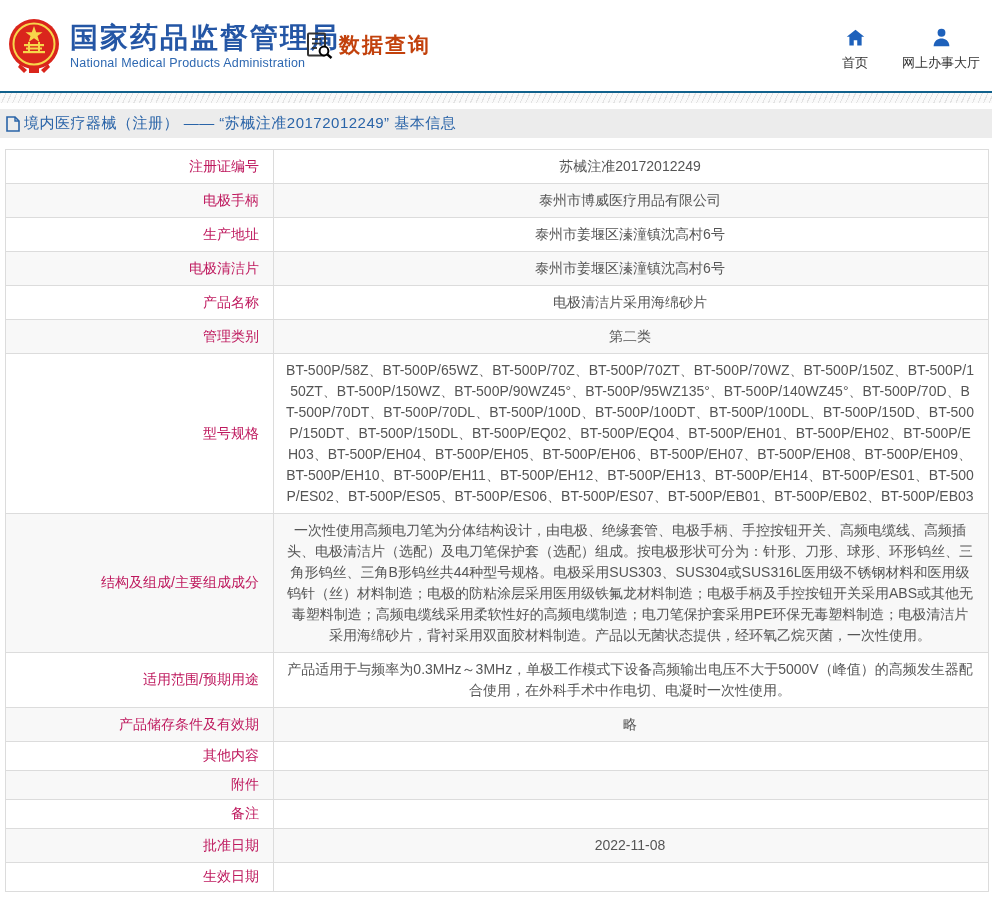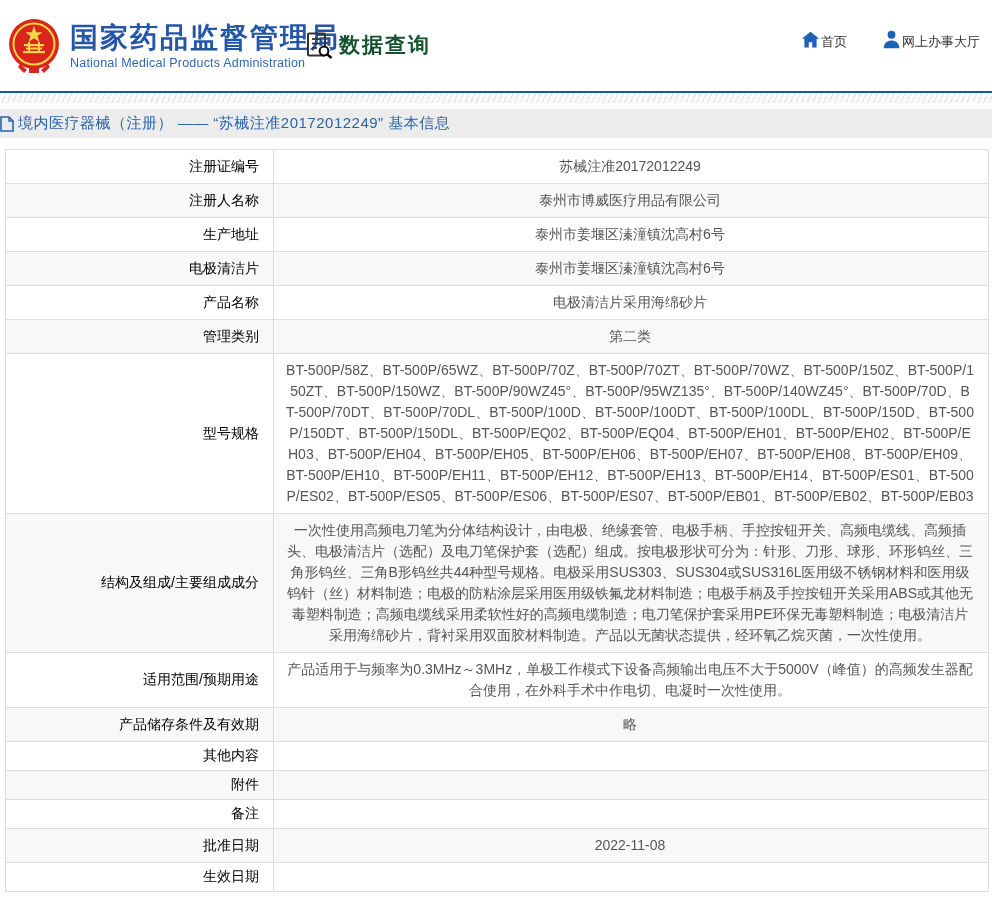--- a/index.html
+++ b/index.html
@@ -9,43 +9,43 @@
   
   .site-header { position:relative; height:93px; background:#fff;
     border-bottom:2px solid #11618c; }
   .logo { position:absolute; left:8px; top:18px; display:flex; align-items:center; cursor:pointer; }
   .emblem { width:52px; height:56px; flex:0 0 auto; }
   .org-names { margin-left:10px; }
   .org-cn { font-size:28px; font-weight:bold; color:#2456a5; letter-spacing:2px; line-height:32px; }
   .org-en { font-size:12.5px; color:#2e68b1; margin-top:2px; letter-spacing:0.2px; }
   .data-query { position:absolute; left:306px; top:31px; display:flex; align-items:center; cursor:pointer; }
   .data-query .dq-icon { width:27px; height:27px; margin-right:6px; }
-  .dq-label { font-size:21px; color:#14532d; font-weight:bold; letter-spacing:2px; }
+  .dq-label { font-size:21px; color:#c2410c; font-weight:bold; letter-spacing:2px; }
   .quick-links { position:absolute; right:12px; top:27px; display:flex; gap:34px; }
-  .quick-link { display:flex; flex-direction:row; align-items:center; cursor:pointer; }
+  .quick-link { display:flex; flex-direction:column; align-items:center; cursor:pointer; }
   .quick-link svg { width:21px; height:21px; }
   .quick-link .ql-label { font-size:13px; color:#333; margin-top:6px; white-space:nowrap; }
 
   
   .hatch { height:10px; background:repeating-linear-gradient(115deg,
     #e3e3e3 0px, #e3e3e3 1px, #fafafa 1px, #fafafa 5px); }
 
   
   .breadcrumb { margin-top:6px; height:29px; background:#ececec;
-    display:flex; align-items:center; }
+    display:flex; align-items:center; padding-left:6px; }
   .breadcrumb .bc-icon { width:14px; height:16px; margin-right:4px; flex:0 0 auto; }
   .bc-text { font-size:15px; color:#2a64a8; letter-spacing:0.5px; }
 
   
   .info-table { margin:11px 3px 0 5px; width:984px; border-collapse:collapse;
     table-layout:fixed; }
   .info-table td { border:1px solid #dcdcdc; font-size:14px; height:29px;
     vertical-align:middle; }
   .info-table tr:nth-child(even) { background:#f8f8f8; }
-  td.cell-label { width:268px; text-align:right; color:#000000;
+  td.cell-label { width:268px; text-align:right; color:#be185d;
     padding:4px 14px 4px 6px; }
   td.cell-value { text-align:center; color:#555; padding:6px 14px 6px 12px;
     line-height:21px; word-break:break-all; }
 </style>
 </head>
 <body>
 
 <header class="site-header">
   <div class="logo">
     <svg class="emblem" viewBox="0 0 52 56">
@@ -106,21 +106,21 @@
   <span class="bc-text">境内医疗器械（注册） —— “苏械注准20172012249” 基本信息</span>
 </div>
 
 <table class="info-table">
   <tbody id="table-body">
       <tr>
         <td class="cell-label">注册证编号</td>
         <td class="cell-value">苏械注准20172012249</td>
       </tr>
       <tr>
-        <td class="cell-label">注册人名称</td>
+        <td class="cell-label">电极手柄</td>
         <td class="cell-value">泰州市博威医疗用品有限公司</td>
       </tr>
       <tr>
         <td class="cell-label">生产地址</td>
         <td class="cell-value">泰州市姜堰区溱潼镇沈高村6号</td>
       </tr>
       <tr>
         <td class="cell-label">电极清洁片</td>
         <td class="cell-value">泰州市姜堰区溱潼镇沈高村6号</td>
       </tr>

